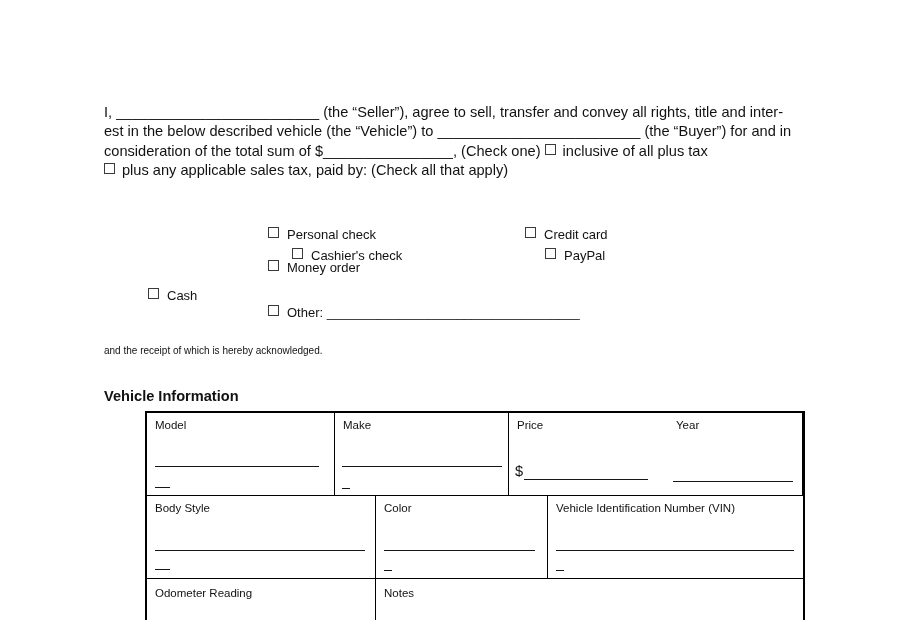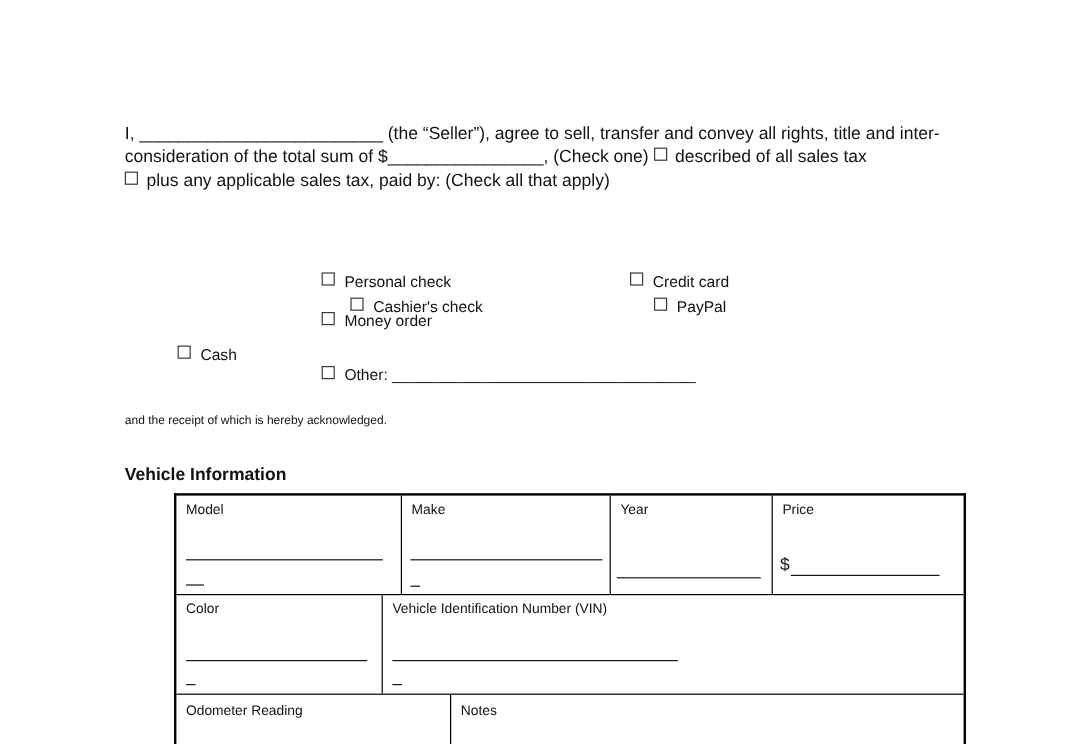--- a/index.html
+++ b/index.html
@@ -48,21 +48,24 @@
 </head>
 <body>
 
 <div class="stage">
 
   <div class="para">
     <div class="pline">
       <span>I, </span><span class="blank">_________________________</span><span> (the “Seller”), agree to sell, transfer and convey all rights, title and inter-</span>
     </div>
     <div class="pline">
-      <span>consideration of the total sum of $</span><span class="blank">________________</span><span>, (Check one)</span><span class="cb"></span><span>described of all sales tax</span>
+      <span>est in the below described vehicle (the “Vehicle”) to </span><span class="blank">_________________________</span><span> (the “Buyer”) for and in</span>
+    </div>
+    <div class="pline">
+      <span>consideration of the total sum of $</span><span class="blank">________________</span><span>, (Check one)</span><span class="cb"></span><span>inclusive of all plus tax</span>
     </div>
     <div class="pline">
       <span class="cb" style="margin-left:0;"></span><span>plus any applicable sales tax, paid by: (Check all that apply)</span>
     </div>
   </div>
 
   <div class="opt" style="left:268px; top:227px;">
     <span class="cb"></span><span>Personal check</span>
   </div>
   <div class="opt" style="left:525px; top:227px;">
@@ -94,32 +97,37 @@
       <div class="tcell" style="width:188px;">
         <div class="tlabel">Model</div>
         <div class="bline" style="left:8px; top:53px; width:164px;"></div>
         <div class="bline" style="left:8px; top:74px; width:15px;"></div>
       </div>
       <div class="tcell" style="width:174px;">
         <div class="tlabel">Make</div>
         <div class="bline" style="left:7px; top:53px; width:160px;"></div>
         <div class="bline" style="left:7px; top:75px; width:8px;"></div>
       </div>
-      <div class="tcell" style="width:135px;">
-        <div class="tlabel">Year</div>
-        <div class="bline" style="left:5px; top:68px; width:120px;"></div>
-      </div>
       <div class="tcell last">
         <div class="tlabel">Price</div>
         <span class="dollar" style="left:6px; top:50px;">$</span>
         <div class="bline" style="left:15px; top:66px; width:124px;"></div>
       </div>
+      <div class="tcell" style="width:135px;">
+        <div class="tlabel">Year</div>
+        <div class="bline" style="left:5px; top:68px; width:120px;"></div>
+      </div>
     </div>
 
     <div class="trow r12 bordered">
+      <div class="tcell" style="width:229px;">
+        <div class="tlabel">Body Style</div>
+        <div class="bline" style="left:8px; top:54px; width:210px;"></div>
+        <div class="bline" style="left:8px; top:73px; width:15px;"></div>
+      </div>
       <div class="tcell" style="width:172px;">
         <div class="tlabel">Color</div>
         <div class="bline" style="left:8px; top:54px; width:151px;"></div>
         <div class="bline" style="left:8px; top:74px; width:8px;"></div>
       </div>
       <div class="tcell last">
         <div class="tlabel">Vehicle Identification Number (VIN)</div>
         <div class="bline" style="left:8px; top:54px; width:238px;"></div>
         <div class="bline" style="left:8px; top:74px; width:8px;"></div>
       </div>

